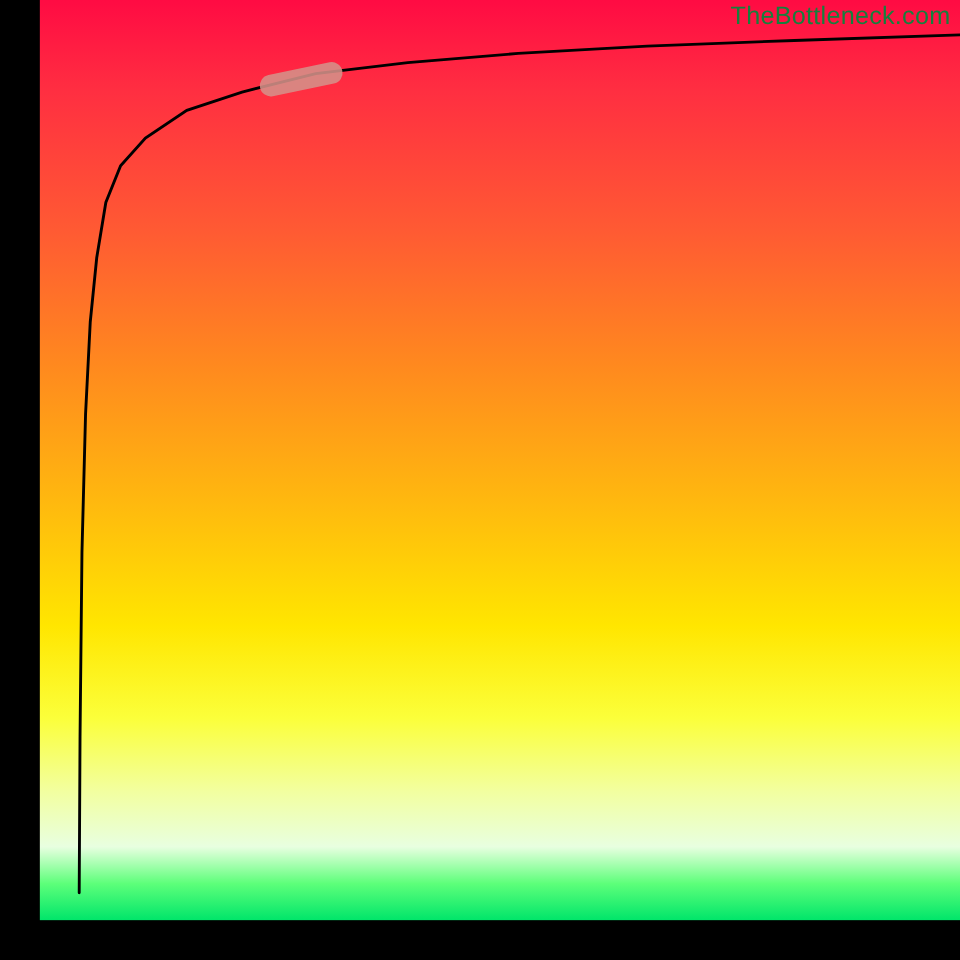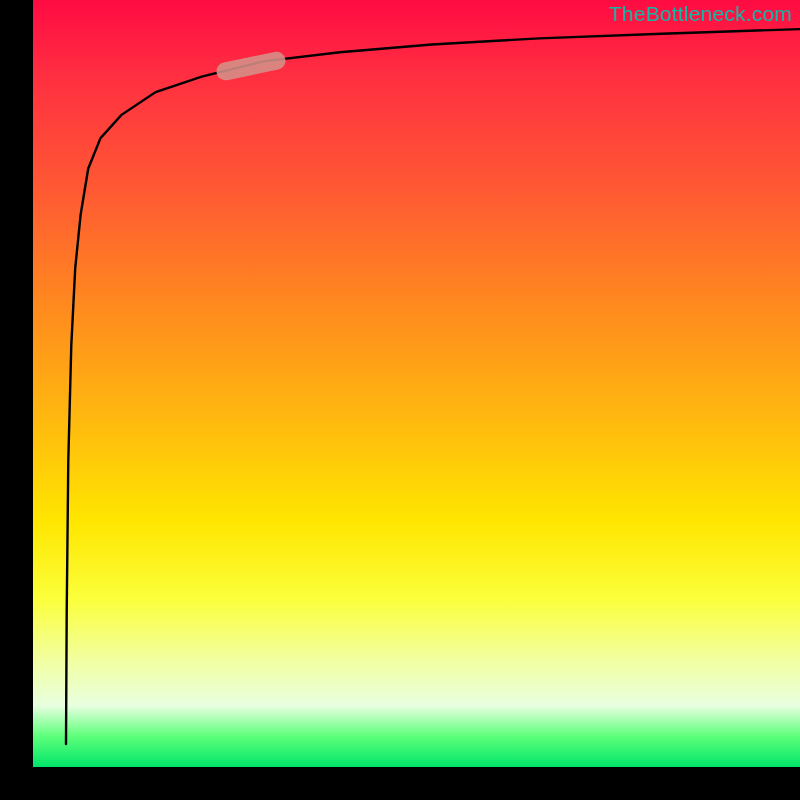--- a/index.html
+++ b/index.html
@@ -48,21 +48,21 @@
   .frame-bottom {
     position: absolute;
     left: 0; bottom: 0;
     width: 800px; height: 33px;
     background: #000;
   }
   .watermark {
     position: absolute;
     top: 2px;
     right: 8px;
-    color: #14b8a6;
+    color: #15803d;
     font-size: 21px;
     letter-spacing: 0.2px;
     z-index: 50;
   }
   svg.curve-layer {
     position: absolute;
     left: 0;
     top: 0;
     width: 800px;
     height: 800px;

